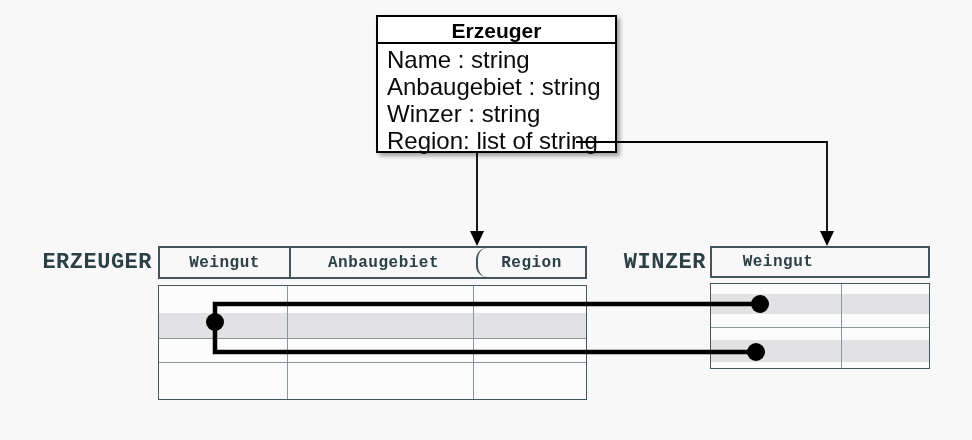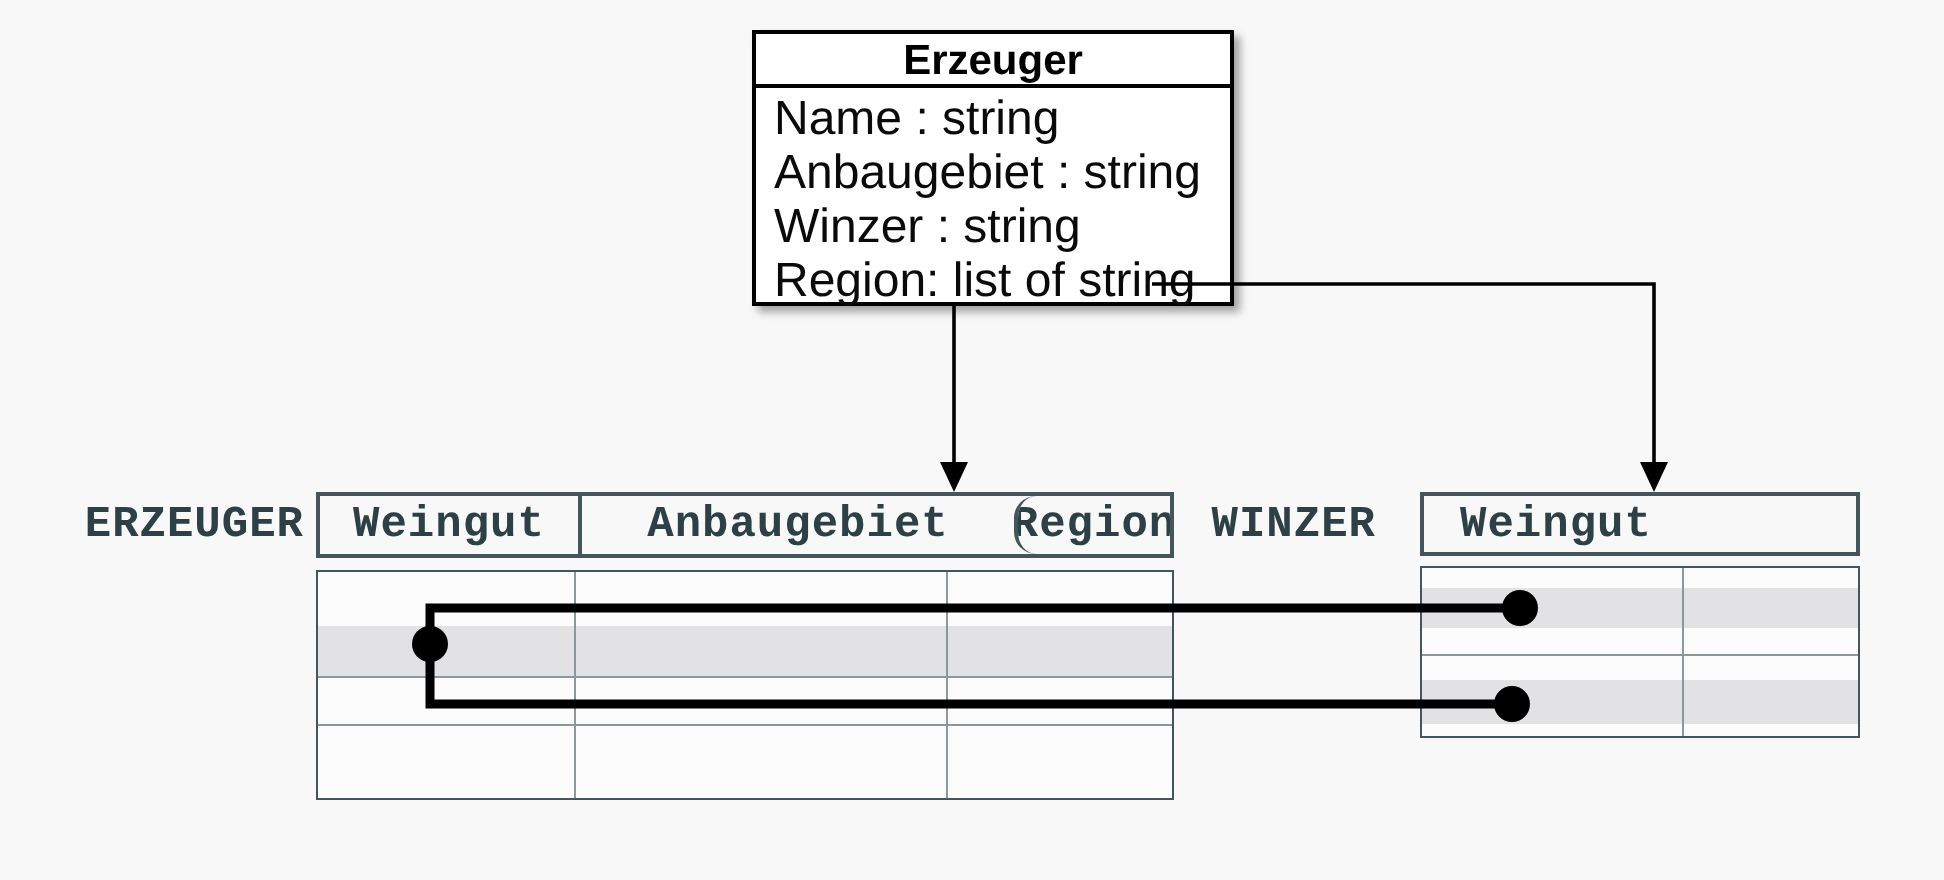--- a/index.html
+++ b/index.html
@@ -34,42 +34,42 @@
 
   
   .tbl-label{
     position:absolute;top:247px;height:31px;line-height:31px;
     font-family:"Liberation Mono",monospace;font-weight:bold;
     font-size:22px;letter-spacing:0.5px;
     color:var(--accent-text,#2c4046);text-align:right;
     z-index:1;
   }
   .lbl-erzeuger{left:28px;width:124px;}
-  .lbl-winzer{left:580px;width:108px;}
+  .lbl-winzer{left:598px;width:108px;}
 
   
   .tbl-header{
     position:absolute;display:flex;
     background:var(--page-bg,#f8f8f9);
     border:2px solid var(--table-border,#44555b);
     z-index:1;
   }
   .hdr-erzeuger{left:158px;top:246px;width:429px;height:33px;}
   .hdr-winzer{left:710px;top:246px;width:220px;height:32px;}
   .hdr-cell{
     display:flex;align-items:center;justify-content:center;
     font-family:"Liberation Mono",monospace;font-weight:bold;
-    font-size:22px;letter-spacing:0.5px;
+    font-size:16px;letter-spacing:0.5px;
     color:var(--accent-text,#2c4046);
     border-left:2px solid var(--table-border,#44555b);
     overflow:hidden;white-space:nowrap;
   }
   .hdr-cell:first-child{border-left:none;}
   .hdr-erzeuger .c1{width:129px;}
-  .hdr-erzeuger .c2{width:218px;}
+  .hdr-erzeuger .c2{width:187px;}
   .hdr-erzeuger .c3{width:110px;flex:1;border-radius:11px;}
   .hdr-winzer .c1{width:132px;}
   .hdr-winzer .c2{width:84px;flex:1;}
 
   
   .tbl-body{
     position:absolute;
     background:#fcfcfd;
     border:1.5px solid var(--table-border,#44555b);
     z-index:1;

